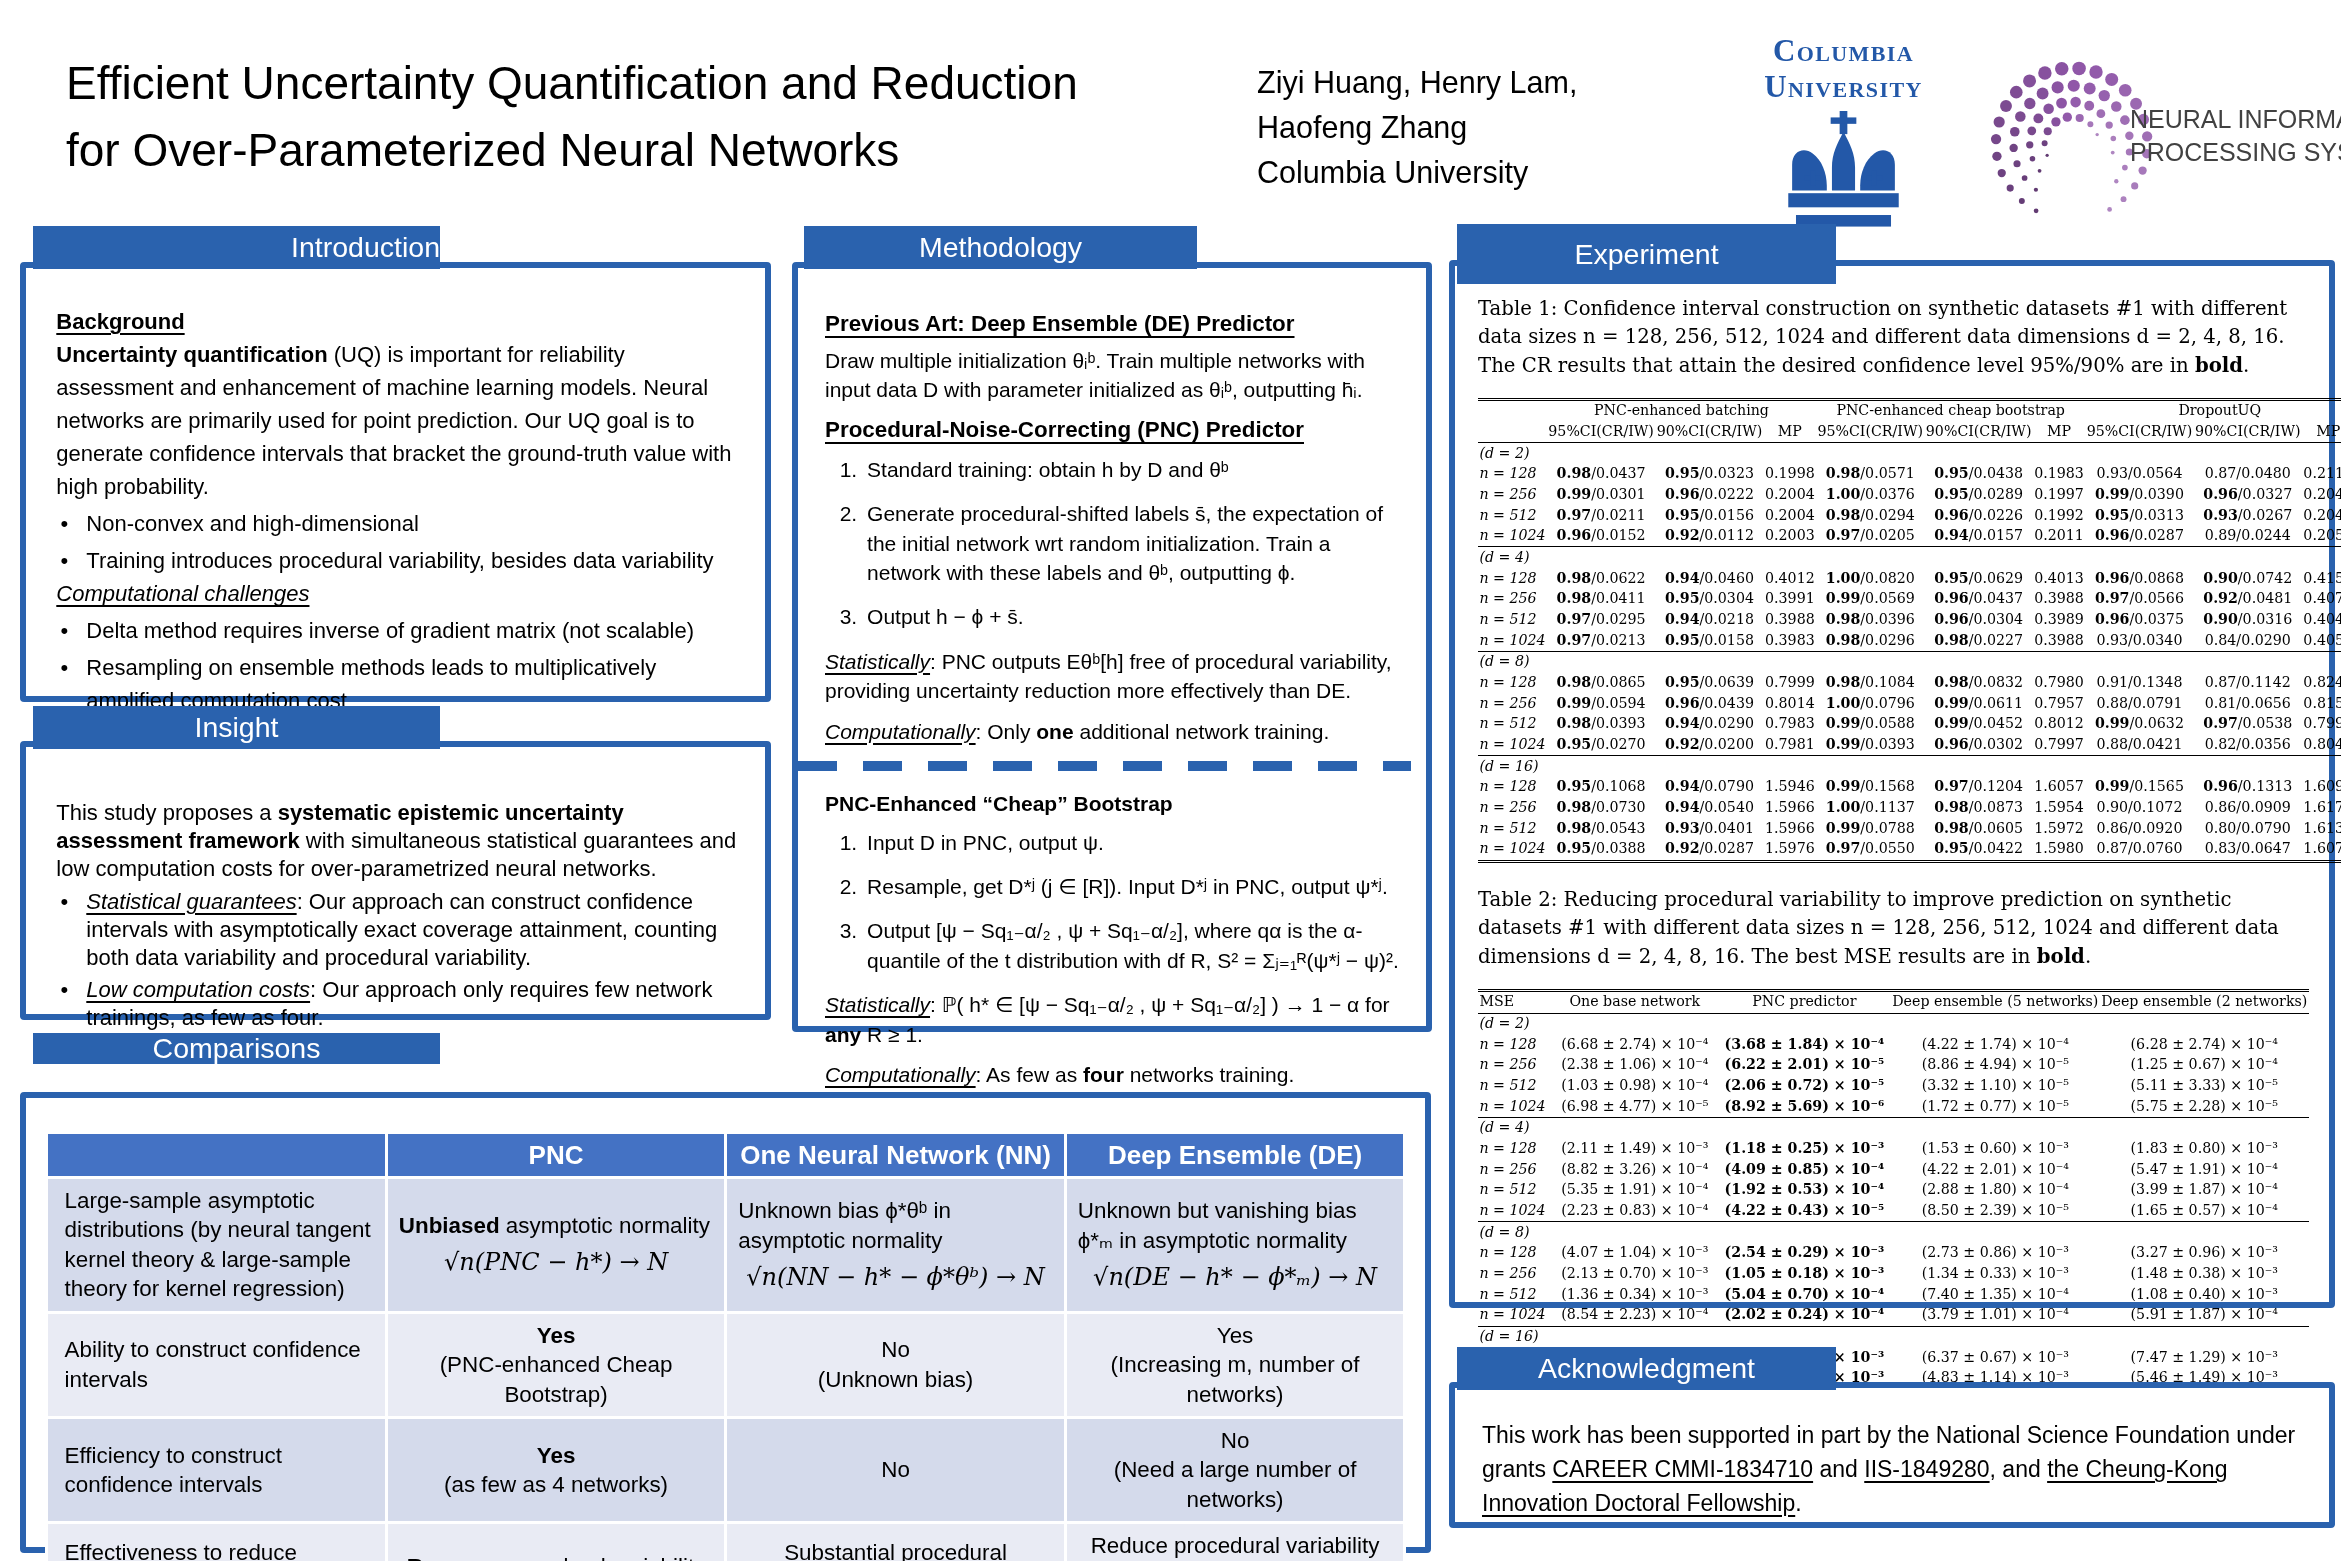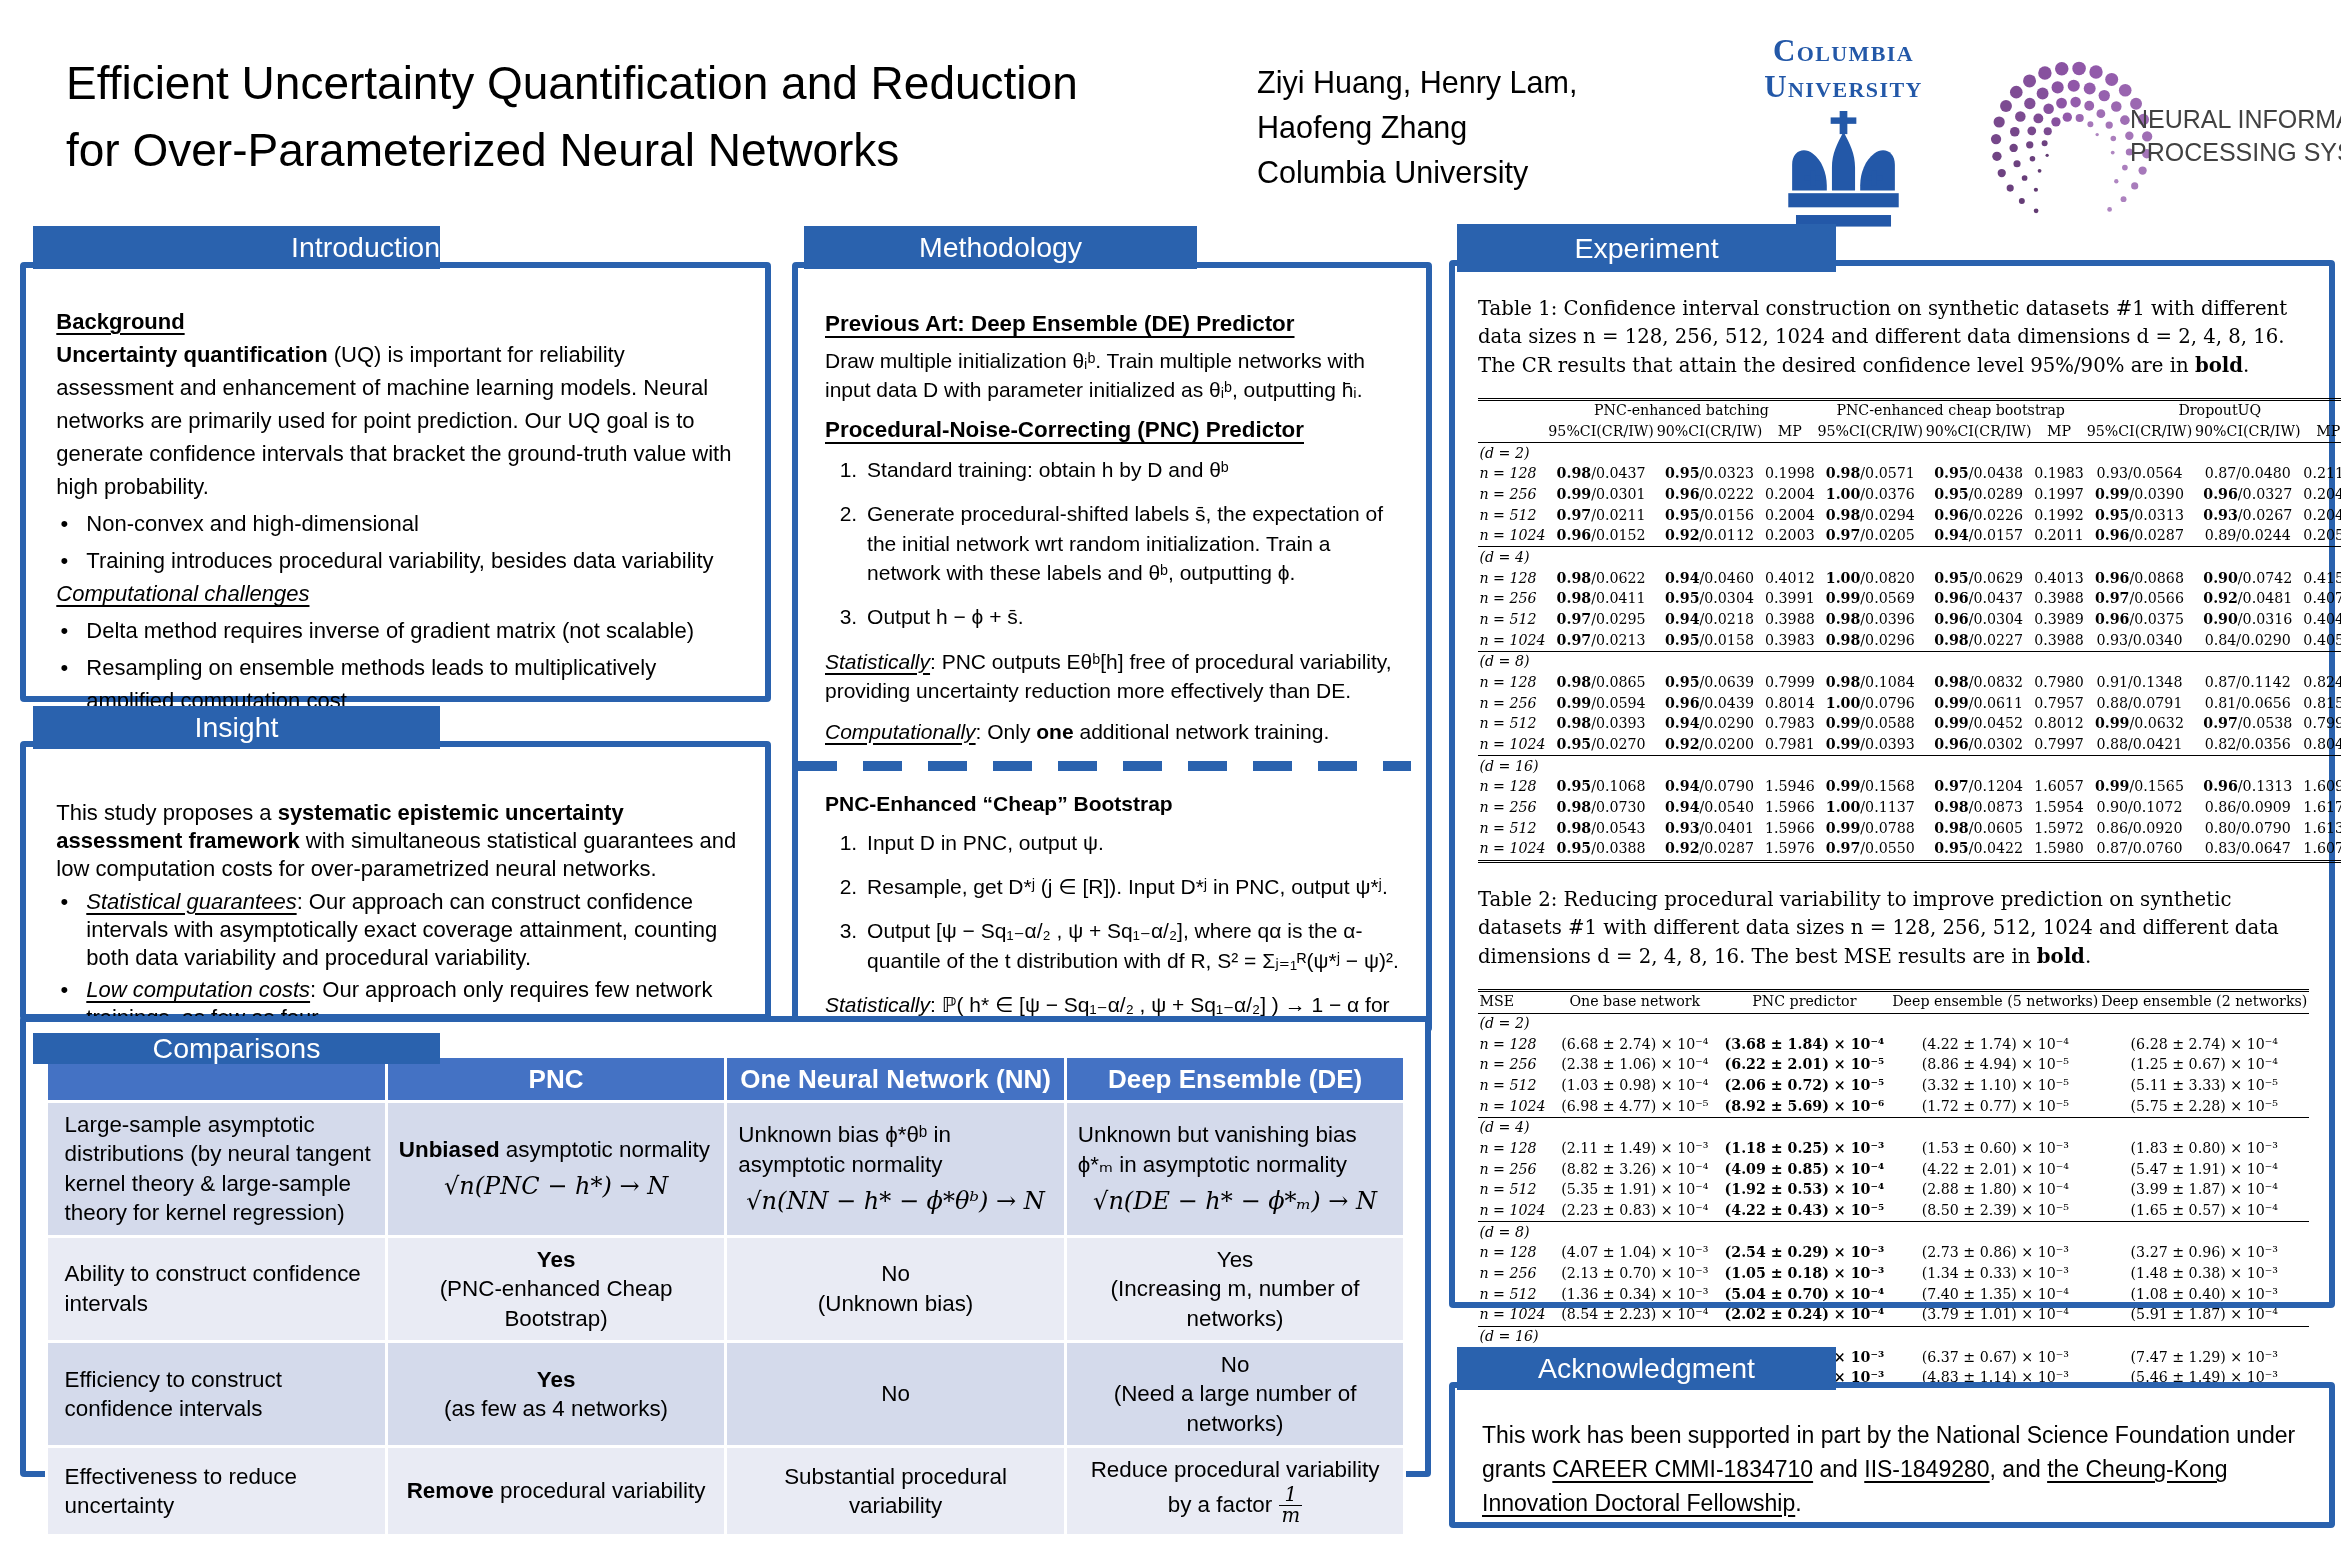--- a/index.html
+++ b/index.html
@@ -26,22 +26,22 @@
   .panel{position:absolute;background:#fff;border:6.8px solid var(--panel-blue);border-radius:4.1px;}
   .tab{position:absolute;background:var(--panel-blue);color:#fff;display:flex;align-items:center;justify-content:center;
        font-size:28.5px;font-weight:400;z-index:3;}
   .p-intro{left:20.3px;top:262px;width:751px;height:440px;}
   .t-intro{left:33px;top:226px;width:407px;height:43px;justify-content:flex-end;}
   .p-insight{left:20.3px;top:741px;width:751px;height:279px;}
   .t-insight{left:33px;top:706px;width:407px;height:43px;}
   .p-method{left:792px;top:262px;width:640px;height:770px;}
   .t-method{left:804px;top:226px;width:393px;height:43px;}
   .p-exp{left:1449px;top:260px;width:886px;height:1048px;}
-  .t-exp{left:1457px;top:224px;width:379px;height:48px;align-items:center;}
-  .p-cmp{left:20.3px;top:1016px;width:1411px;height:461px;}
+  .t-exp{left:1457px;top:224px;width:379px;height:60px;align-items:center;}
+  .p-cmp{left:20.3px;top:1092px;width:1411px;height:461px;}
   .t-cmp{left:33px;top:1033px;width:407px;height:31px;}
   .p-ack{left:1449px;top:1382px;width:886px;height:146px;}
   .t-ack{left:1457px;top:1347px;width:379px;height:43px;}
   
   .p-intro .content{padding:37px 27px 0 30px;font-size:22px;line-height:1.5;}
   .p-insight .content{padding:52px 27px 0 30px;font-size:22px;line-height:1.28;}
   .p-method .content{padding:30px 23px 0 27px;font-size:21px;line-height:1.4;}
   .p-ack .content{padding:30px 24.4px 0 27px;font-size:23px;line-height:1.48;}
   .h-bu{font-weight:bold;text-decoration:underline;text-decoration-thickness:2px;text-underline-offset:4.1px;}
   .h-iu{font-style:italic;text-decoration:underline;text-decoration-thickness:1.7px;text-underline-offset:4.1px;}

